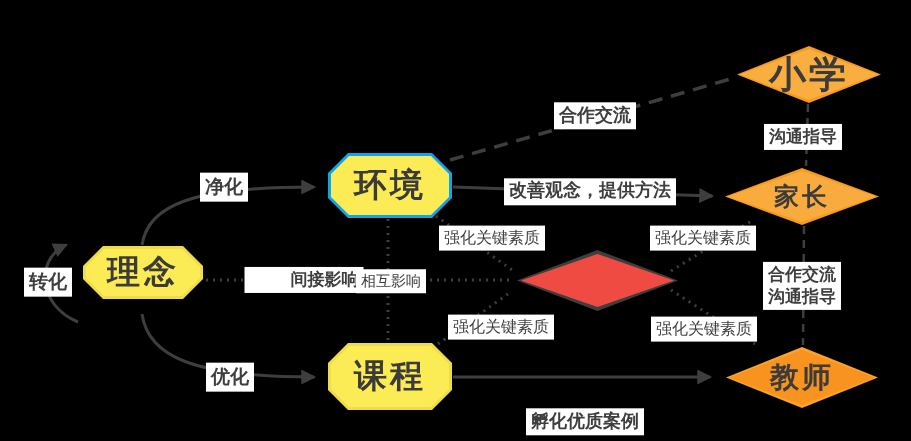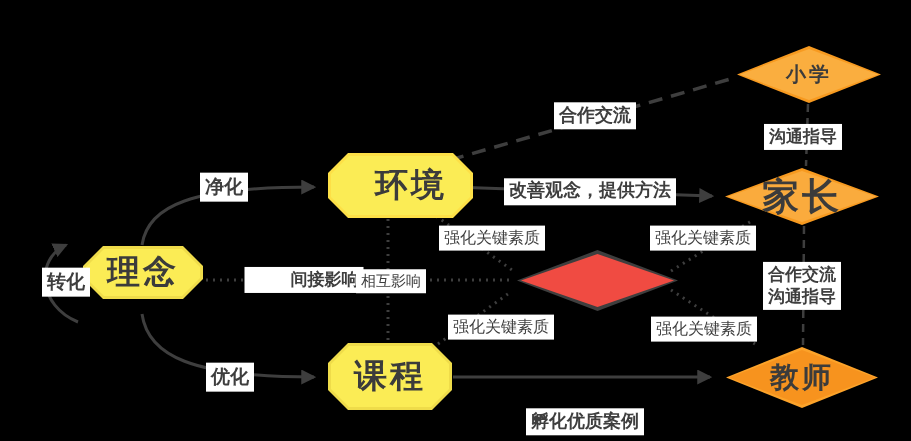--- a/index.html
+++ b/index.html
@@ -61,46 +61,46 @@
 
     <path class="edge-dash-mid" d="M 808 104 L 806 166"></path>
 
     <path class="edge-dash-mid" d="M 804 226 L 803 345"></path>
   </svg>
 
   <div class="node hex" style="left:83px;top:246px;width:120px;height:53px;background:#efdc4a;">
     <div class="fill hex-in" style="position:absolute;inset:3px;background:#fbec55;"></div>
     <span class="txt" style="font-size:33px;">理念</span>
   </div>
-  <div class="node hex" style="left:328px;top:153px;width:124px;height:65px;background:#fde047;padding-left:21px;">
+  <div class="node hex" style="left:328px;top:153px;width:124px;height:65px;background:#0ea5e9;">
     <div class="fill hex-in" style="position:absolute;inset:3px;background:#fbec55;"></div>
     <span class="txt" style="font-size:33px;">环境</span>
   </div>
   <div class="node hex" style="left:328px;top:343px;width:124px;height:67px;background:#efdc4a;">
     <div class="fill hex-in" style="position:absolute;inset:3px;background:#fbec55;"></div>
     <span class="txt" style="font-size:33px;">课程</span>
   </div>
 
   <div class="node dia" style="left:517px;top:250px;width:161px;height:61px;background:#3e3e3e;">
     <div class="fill dia-in" style="position:absolute;inset:4px;background:#f04b42;"></div>
   </div>
   <div class="node dia" style="left:737px;top:46px;width:144px;height:57px;background:#f79a20;">
     <div class="fill dia-in" style="position:absolute;inset:3px;background:#faae3f;"></div>
-    <span class="txt" style="font-size:20px;text-align:right;">小学</span>
+    <span class="txt" style="font-size:37px;text-align:right;">小学</span>
   </div>
   <div class="node dia" style="left:725px;top:168px;width:154px;height:57px;background:#f79a20;">
     <div class="fill dia-in" style="position:absolute;inset:3px;background:#faab3d;"></div>
-    <span class="txt" style="font-size:37px;">家长</span>
+    <span class="txt" style="font-size:25px;">家长</span>
   </div>
   <div class="node dia" style="left:726px;top:347px;width:152px;height:61px;background:#fca32a;">
     <div class="fill dia-in" style="position:absolute;inset:3px;background:#f7931e;"></div>
     <span class="txt" style="font-size:29px;">教师</span>
   </div>
 
-  <div class="chip bold" style="left:66px;top:282px;font-size:19px;">转化</div>
+  <div class="chip bold" style="left:48px;top:282px;font-size:19px;">转化</div>
   <div class="chip bold" style="left:224px;top:187px;font-size:19px;">净化</div>
   <div class="chip bold" style="left:230px;top:377px;font-size:19px;">优化</div>
   <div class="chip bold" style="left:304px;top:280px;font-size:17px;padding-left:46px;">间接影响</div>
   <div class="chip" style="left:391px;top:281px;font-size:15px;">相互影响</div>
   <div class="chip bold" style="left:595px;top:116px;font-size:18px;">合作交流</div>
   <div class="chip bold" style="left:803px;top:137px;font-size:17px;">沟通指导</div>
   <div class="chip bold" style="left:590px;top:192px;font-size:18px;font-family:Liberation Mono, monospace;">改善观念，提供方法</div>
   <div class="chip" style="left:492px;top:238px;font-size:16px;">强化关键素质</div>
   <div class="chip" style="left:703px;top:238px;font-size:16px;">强化关键素质</div>
   <div class="chip" style="left:501px;top:327px;font-size:16px;">强化关键素质</div>

